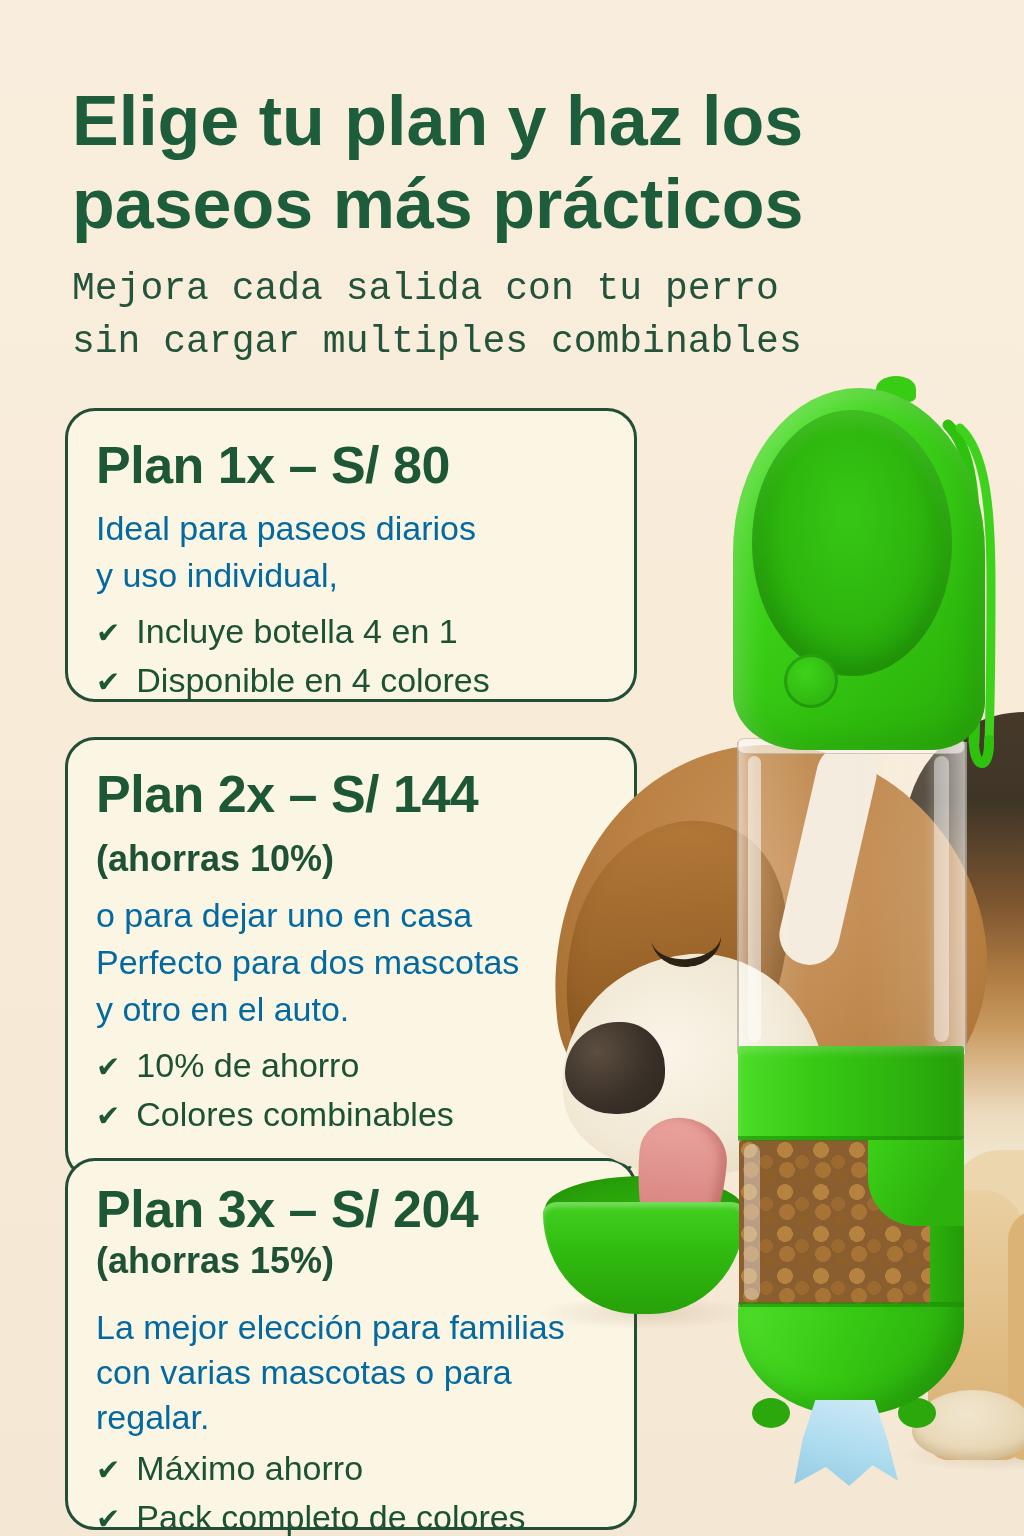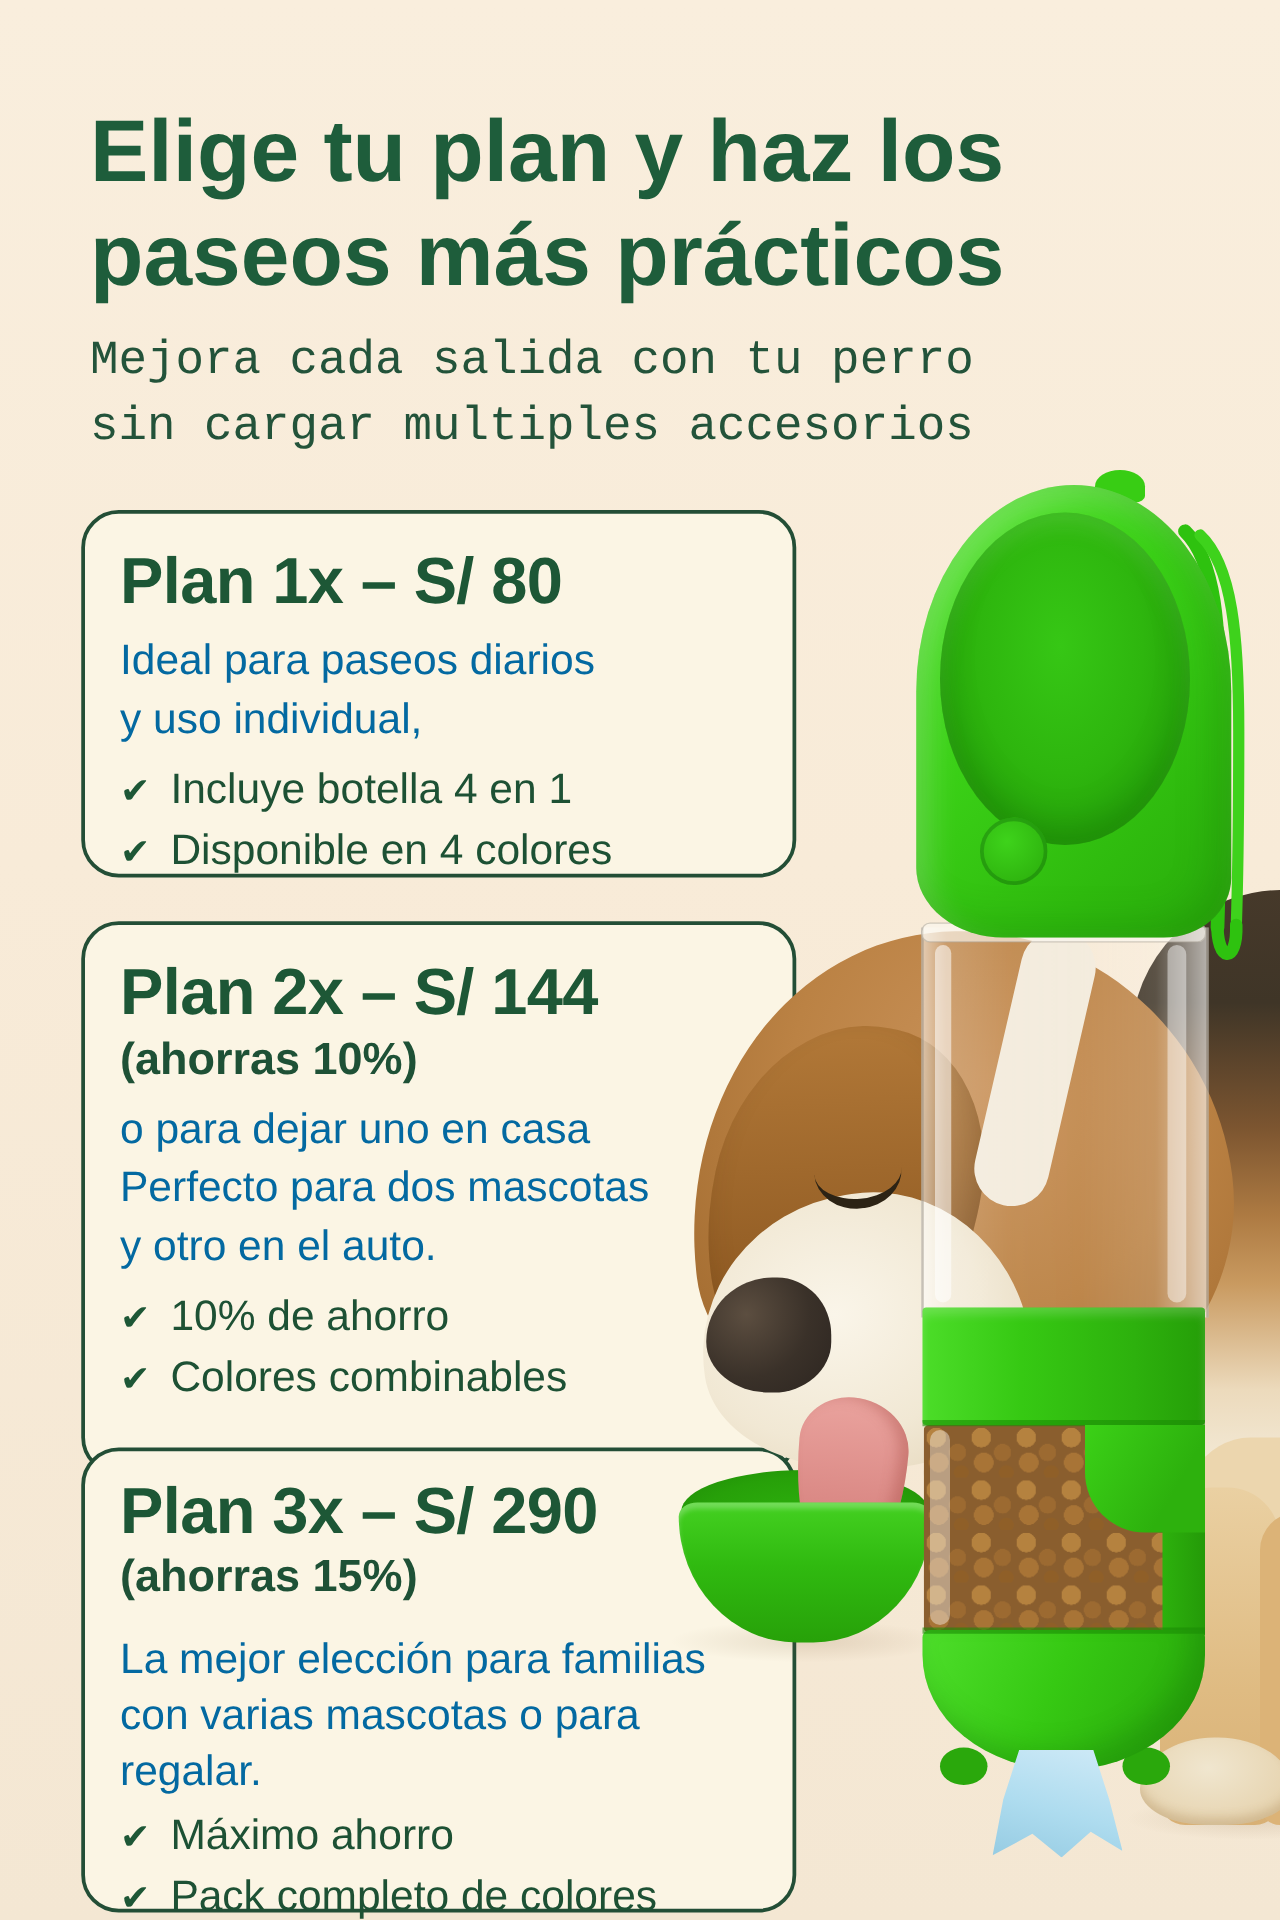--- a/index.html
+++ b/index.html
@@ -17,21 +17,21 @@
   .card{
     position:absolute;left:65px;width:572px;box-sizing:border-box;
     background:#fbf5e4;border:3px solid #234e36;border-radius:30px;
     padding:24px 28px;z-index:2;
   }
   .c1{top:408px;height:294px;}
   .c2{top:737px;height:443px;}
   .c3{top:1158px;height:372px;padding-top:20px;}
   .plan-title{font-size:52px;font-weight:700;color:#1d5736;line-height:60px;letter-spacing:-0.5px;}
   .c3 .plan-title{line-height:56px;}
-  .plan-savings{font-size:36px;font-weight:700;color:#1e5136;line-height:46px;margin-top:0;}
+  .plan-savings{font-size:36px;font-weight:700;color:#1e5136;line-height:46px;margin-top:12px;}
   .c3 .plan-savings{margin-top:2px;line-height:44px;}
   .plan-desc{margin-top:10px;font-size:34px;color:#0369a1;line-height:47px;}
   .c3 .plan-desc{margin-top:22px;line-height:45px;}
   .features{margin-top:12px;}
   .c3 .features{margin-top:8px;}
   .feature{display:flex;align-items:baseline;gap:16px;margin-top:6px;font-size:34px;color:#1d5134;line-height:41px;}
   .check{font-size:29px;font-weight:700;color:#1d5736;flex:0 0 auto;}
   
   .scene{position:absolute;inset:0;z-index:5;pointer-events:none;}
   .scene > *{position:absolute;}
@@ -134,21 +134,21 @@
 </head>
 <body>
 
 <div class="poster">
 
   <header class="header">
     <div class="h1">Elige tu plan y haz los</div>
     <div class="h1">paseos más prácticos</div>
     <div class="subtitle">
       <div class="sub">Mejora cada salida con tu perro</div>
-      <div class="sub">sin cargar multiples accesorios</div>
+      <div class="sub">sin cargar multiples combinables</div>
     </div>
   </header>
 
   <section class="card c1">
     <div class="plan-title">Plan 1x – S/ 80</div>
     <div class="plan-desc">
       <div>Ideal para paseos diarios</div>
       <div>y uso individual,</div>
     </div>
     <div class="features">
@@ -177,21 +177,21 @@
         <span>10% de ahorro</span>
       </div>
       <div class="feature">
         <span class="check">✔</span>
         <span>Colores combinables</span>
       </div>
     </div>
   </section>
 
   <section class="card c3">
-    <div class="plan-title">Plan 3x – S/ 290</div>
+    <div class="plan-title">Plan 3x – S/ 204</div>
     <div class="plan-savings">(ahorras 15%)</div>
     <div class="plan-desc">
       <div>La mejor elección para familias</div>
       <div>con varias mascotas o para</div>
       <div>regalar.</div>
     </div>
     <div class="features">
       <div class="feature">
         <span class="check">✔</span>
         <span>Máximo ahorro</span>

